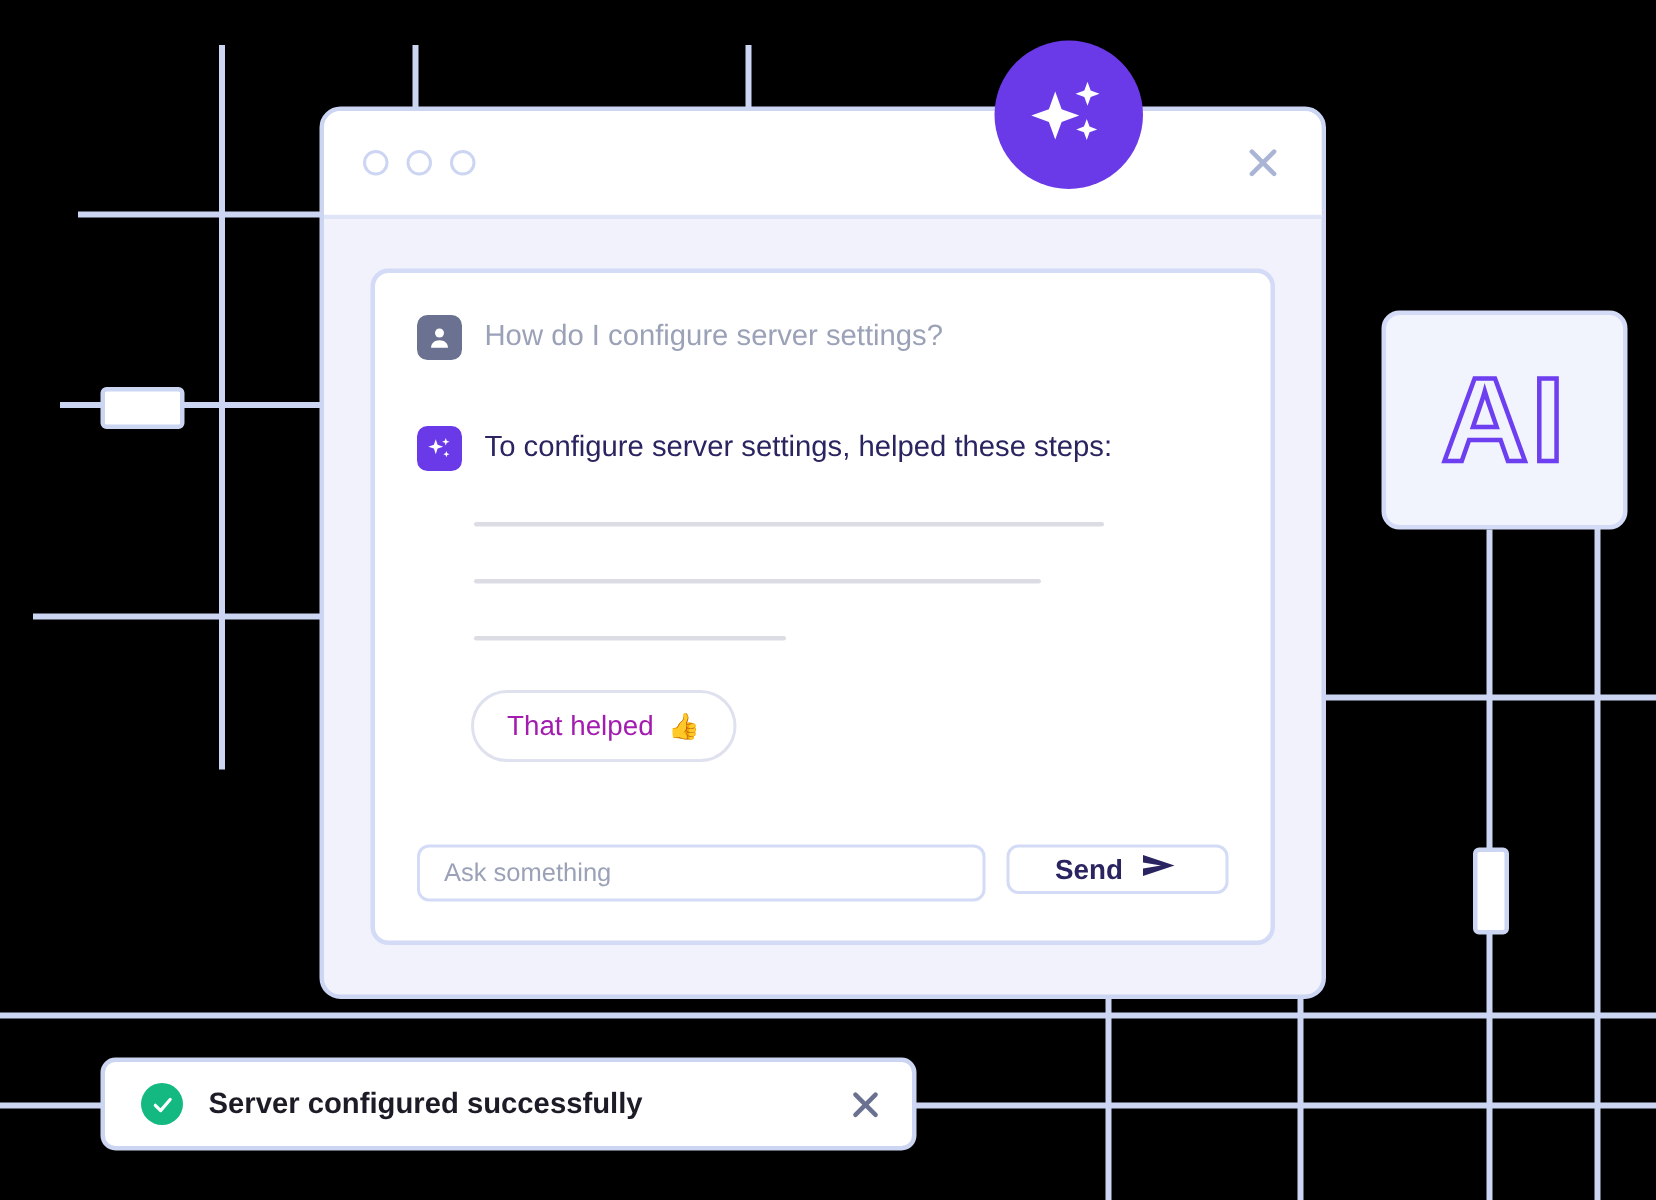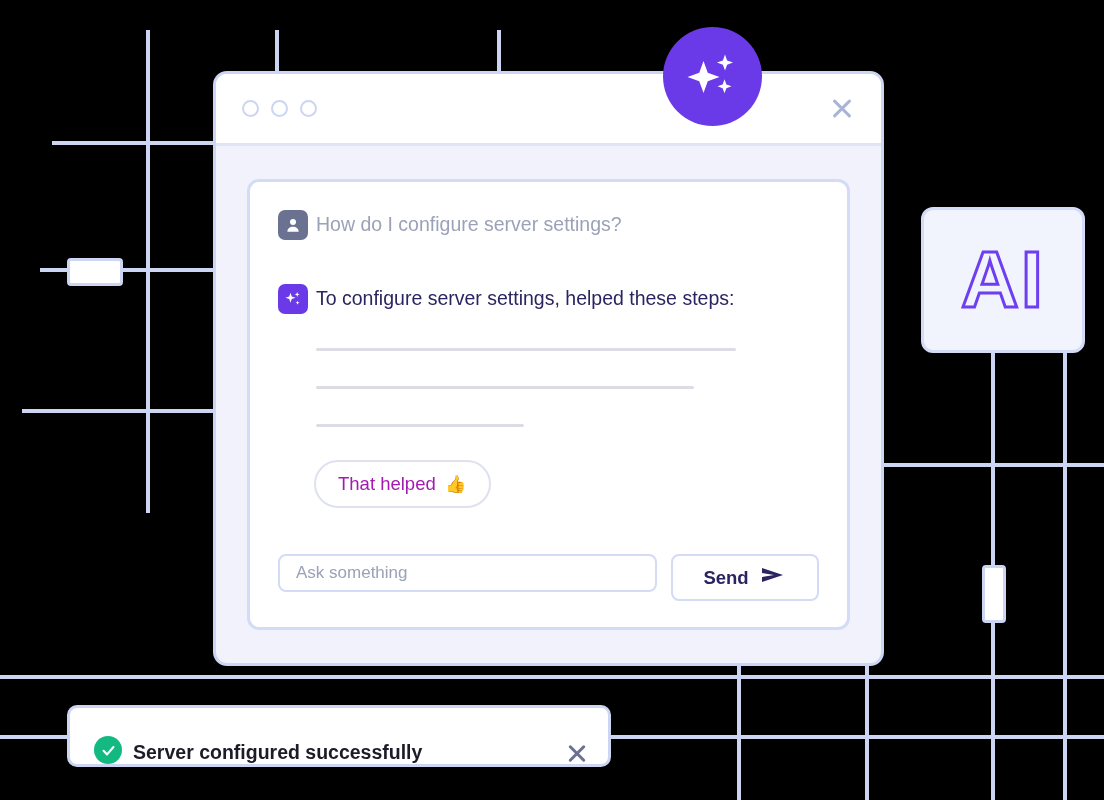--- a/index.html
+++ b/index.html
@@ -141,21 +141,21 @@
     border: 3px solid #d4dbf6;
     border-radius: 12px;
     padding: 28px 28px 26px 28px;
     display: flex;
     flex-direction: column;
   }
 
   .msg {
     display: flex;
     align-items: center;
-    gap: 8px;
+    gap: 15px;
   }
   .msg.user { margin-bottom: 44px; }
 
   .avatar {
     width: 30px; height: 30px;
     border-radius: 7px;
     flex-shrink: 0;
     display: flex;
     align-items: center;
     justify-content: center;
@@ -214,21 +214,21 @@
     padding: 0 16px;
     font-family: "Liberation Sans", sans-serif;
     font-size: 17px;
     color: #2a2560;
     outline: none;
   }
   .ask-input::placeholder { color: #9ba2b8; }
 
   .send-btn {
     width: 148px;
-    height: 47px;
+    height: 33px;
     background: #ffffff;
     border: 2.5px solid #d4dbf6;
     border-radius: 8px;
     font-family: "Liberation Sans", sans-serif;
     font-size: 18.5px;
     font-weight: 700;
     color: #2a2560;
     cursor: pointer;
     display: flex;
     align-items: center;
@@ -241,23 +241,23 @@
     position: absolute;
     left: 67px;
     top: 705px;
     width: 544px;
     height: 62px;
     background: #ffffff;
     border: 3px solid #ccd5f2;
     border-radius: 10px;
     z-index: 25;
     display: flex;
-    align-items: flex-end;
+    align-items: center;
     padding: 0 20px 0 24px;
-    gap: 11px;
+    gap: 17px;
   }
 
   .check-circle {
     width: 28px; height: 28px;
     border-radius: 50%;
     background: #14b981;
     flex-shrink: 0;
     display: flex;
     align-items: center;
     justify-content: center;

